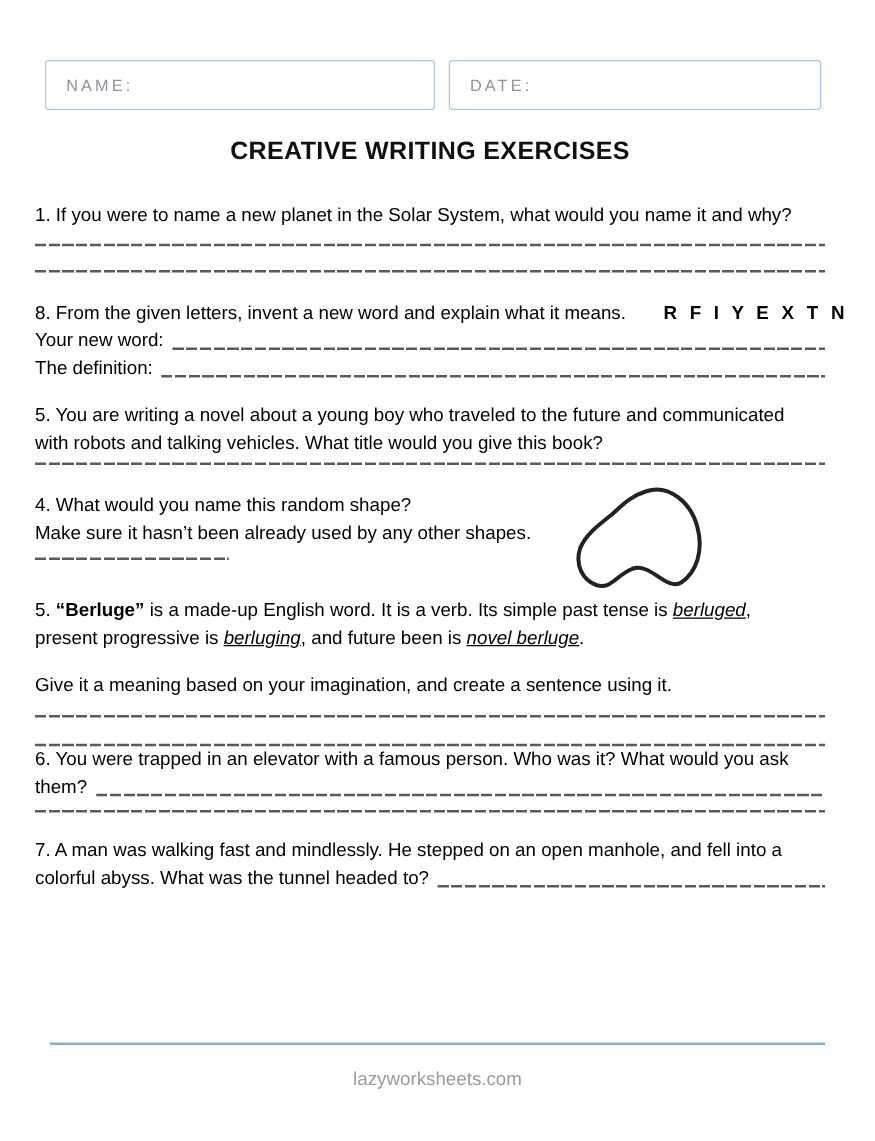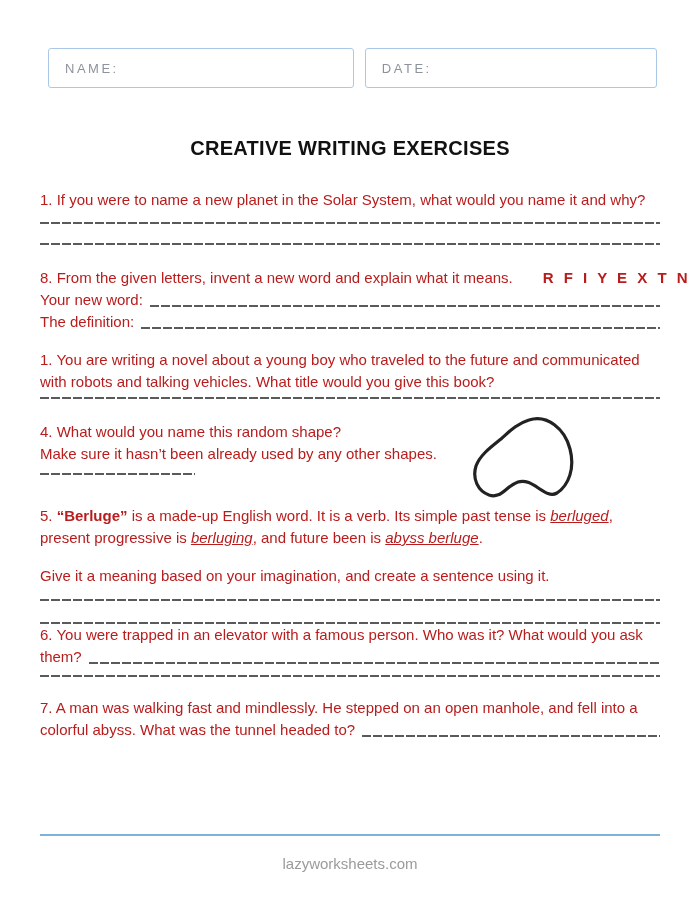--- a/index.html
+++ b/index.html
@@ -4,21 +4,21 @@
 <style>
   * { margin: 0; padding: 0; box-sizing: border-box; }
   html, body { background: #ffffff; }
   .page {
     position: relative;
     width: 700px;
     height: 913px;
     background: #ffffff;
     font-family: "Liberation Sans", sans-serif;
     color: #1f1f1f;
-    padding: 48px 40px 0 40px;
+    padding: 48px 40px 0 28px;
     overflow: hidden;
   }
 
   
   .fields { display: flex; gap: 11px; margin: 0 3px 0 8px; }
   .field {
     height: 40px;
     border: 1.5px solid #abc8e8;
     border-radius: 3px;
     display: flex;
@@ -29,39 +29,39 @@
   .field.name { flex: 1.05; }
   .field.date { flex: 1; }
   .field-label {
     font-size: 13px;
     letter-spacing: 2.5px;
     color: #8d939c;
   }
 
   
   .title {
-    margin-top: 47px;
+    margin-top: 20px;
     text-align: center;
     font-size: 20px;
     font-weight: 700;
     letter-spacing: 0.3px;
     line-height: 26px;
     color: #111111;
   }
   .intro {
     margin-top: 13px;
     text-align: center;
     font-size: 17px;
     line-height: 25px;
     color: #1f1f1f;
   }
   .intro div { white-space: nowrap; }
 
   
-  .q { font-size: 15px; line-height: 22px; color: #b91c1c; }
+  .q { font-size: 15px; line-height: 22px; color: #000000; }
   .qline { white-space: nowrap; }
   .letters { font-weight: 700; letter-spacing: 3px; margin-left: 30px; }
   .b { font-weight: 700; }
   .i { font-style: italic; text-decoration: underline; }
 
   
   .ansline {
     height: 2px;
     background: repeating-linear-gradient(to right, #5a5a5a 0 9px, rgba(0,0,0,0) 9px 11px);
   }
@@ -134,39 +134,39 @@
       <span>Your new word:</span>
       <span class="ansline"></span>
     </div>
     <div class="row">
       <span>The definition:</span>
       <span class="ansline"></span>
     </div>
   </div>
 
   <div class="q q3">
-    <div class="qline">1. You are writing a novel about a young boy who traveled to the future and communicated</div>
+    <div class="qline">5. You are writing a novel about a young boy who traveled to the future and communicated</div>
     <div class="qline">with robots and talking vehicles. What title would you give this book?</div>
     <div class="ansline l1"></div>
   </div>
 
   <div class="q q4">
     <div class="qline">4. What would you name this random shape?</div>
     <div class="qline">Make sure it hasn’t been already used by any other shapes.</div>
     <div class="ansline short"></div>
     <span class="blob">
       <svg width="104" height="92" viewBox="0 0 104 92" xmlns="http://www.w3.org/2000/svg">
         <path d="M 59 7 C 77 1, 95 16, 100 36 C 105 55, 99 72, 87 80 C 75 87, 63 64, 48 69 C 35 74, 31 86, 19 82 C 8 78, 2 66, 6 53 C 10 42, 21 34, 31 26 C 39 19, 46 11, 59 7 Z" fill="none" stroke="#222222" stroke-width="3.2" stroke-linejoin="round"></path>
       </svg>
     </span>
   </div>
 
   <div class="q q5">
     <div class="qline"><span>5. </span><span class="b">“Berluge”</span><span> is a made-up English word. It is a verb. Its simple past tense is </span><span class="i">berluged</span><span>,</span></div>
-    <div class="qline"><span>present progressive is </span><span class="i">berluging</span><span>, and future been is </span><span class="i">abyss berluge</span><span>.</span></div>
+    <div class="qline"><span>present progressive is </span><span class="i">berluging</span><span>, and future been is </span><span class="i">novel berluge</span><span>.</span></div>
     <div class="qline prompt">Give it a meaning based on your imagination, and create a sentence using it.</div>
     <div class="ansline l1"></div>
     <div class="ansline l2"></div>
   </div>
 
   <div class="q q6">
     <div class="qline">6. You were trapped in an elevator with a famous person. Who was it? What would you ask</div>
     <div class="row">
       <span>them?</span>
       <span class="ansline"></span>

